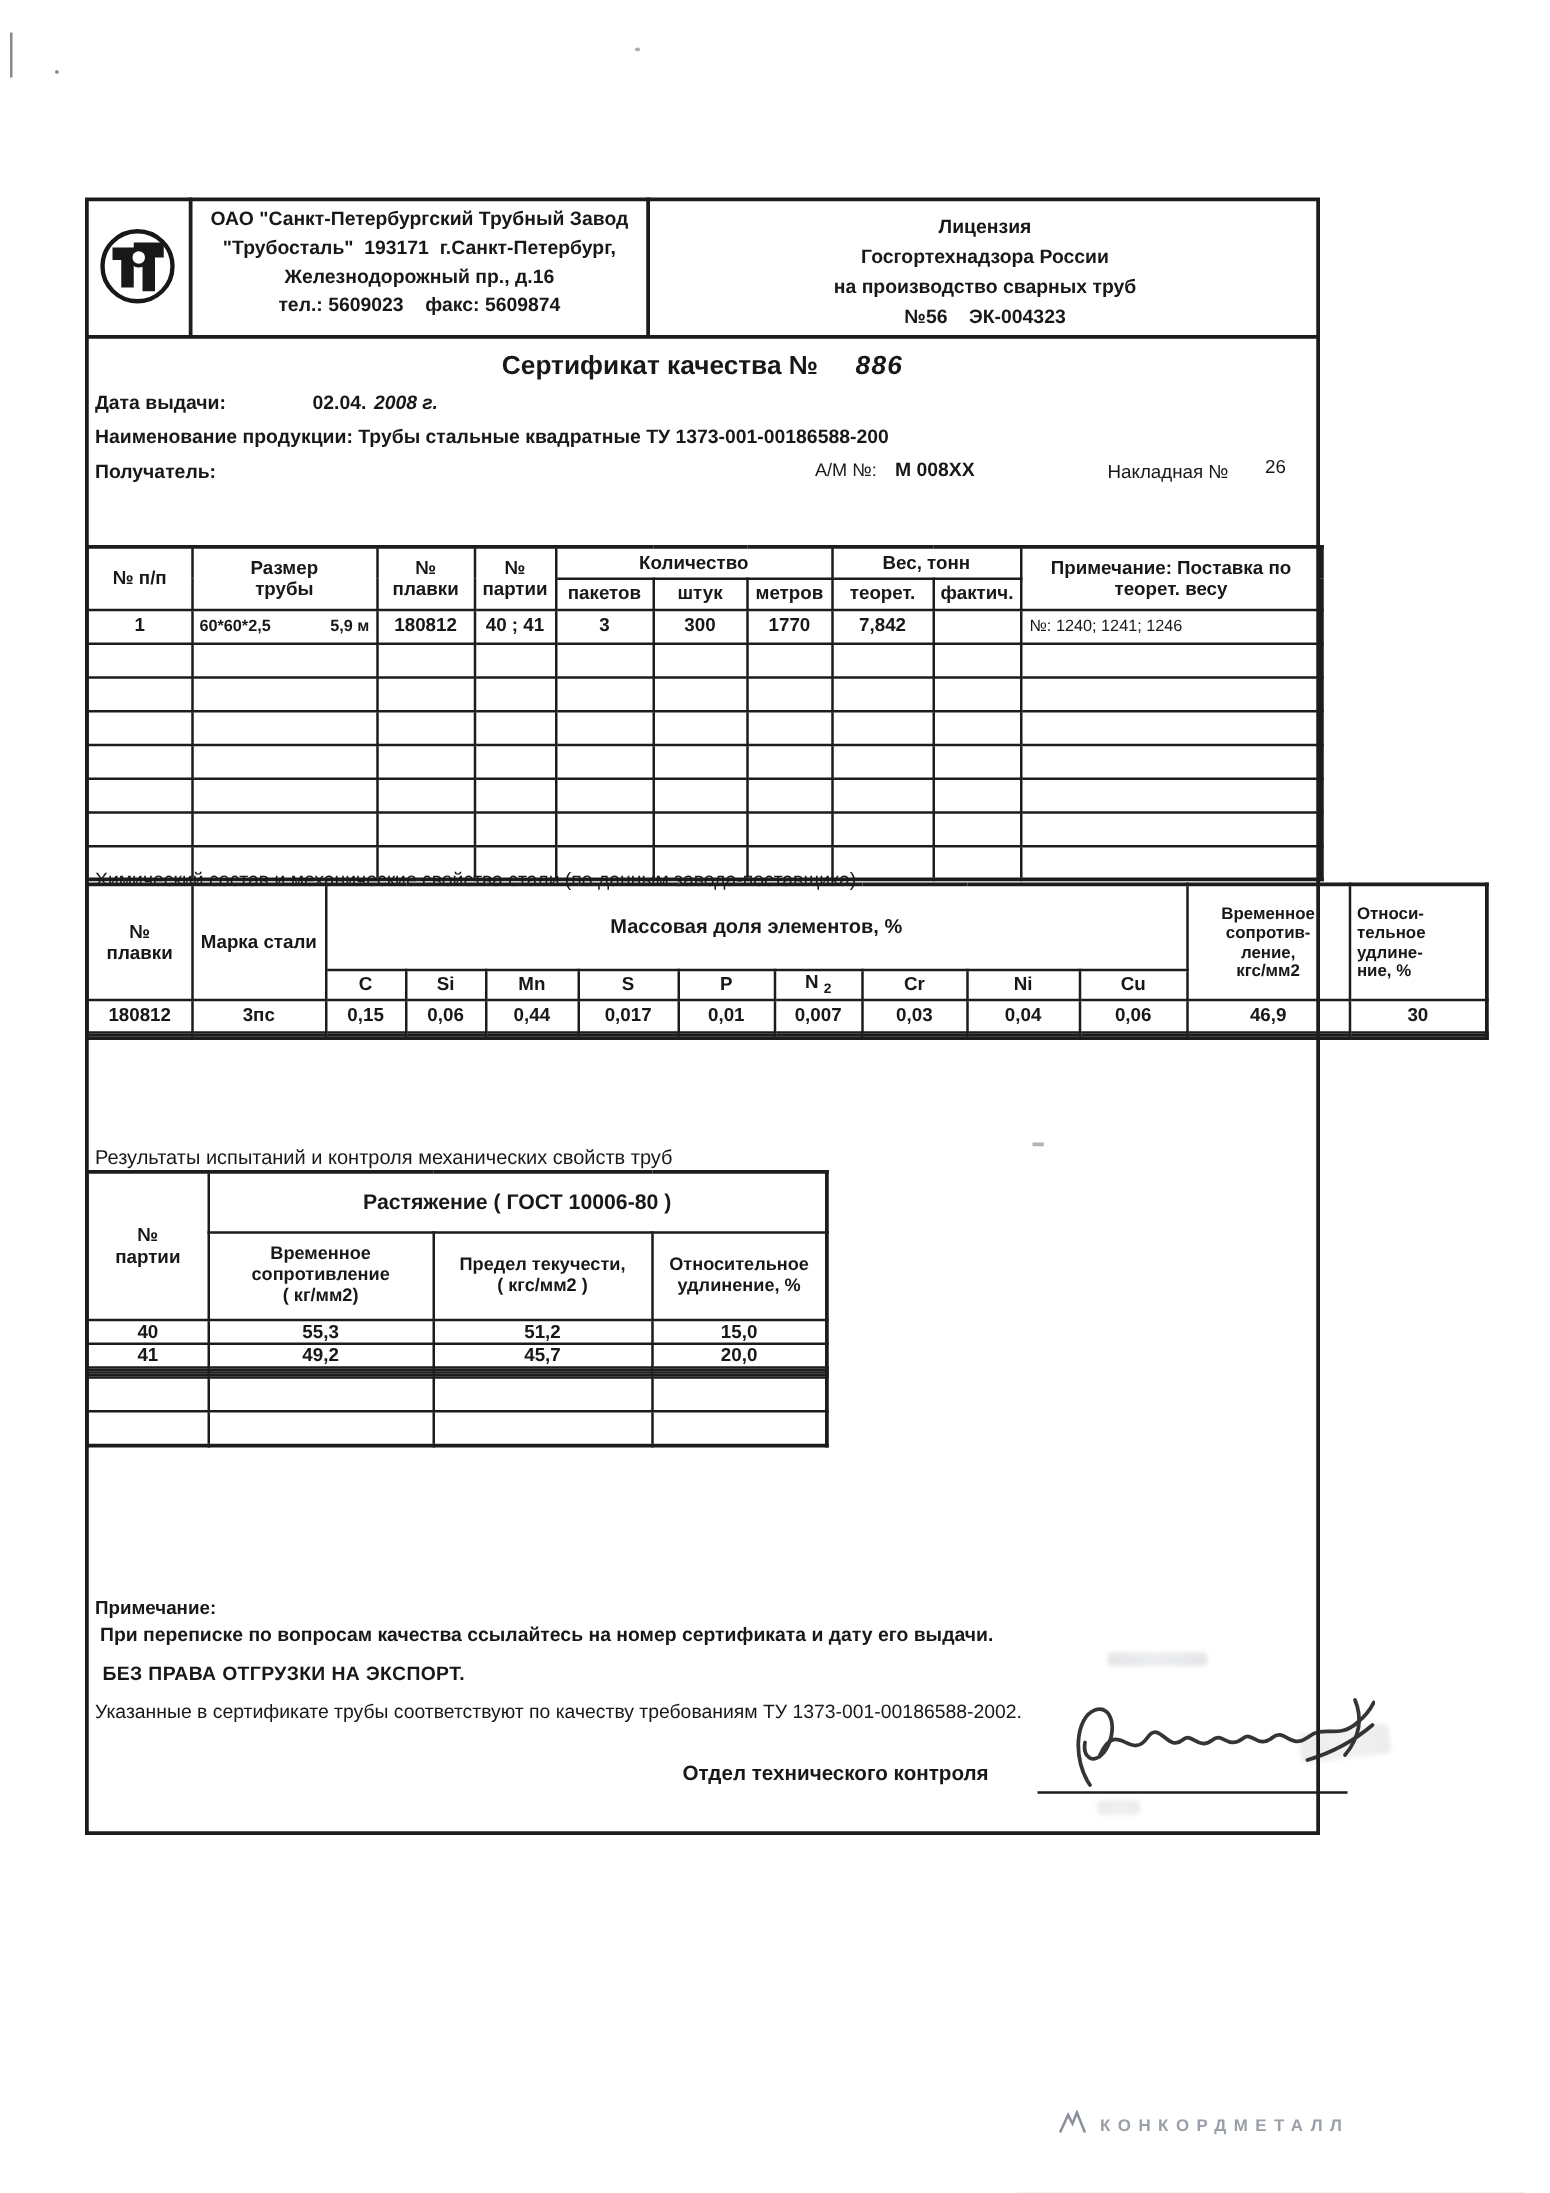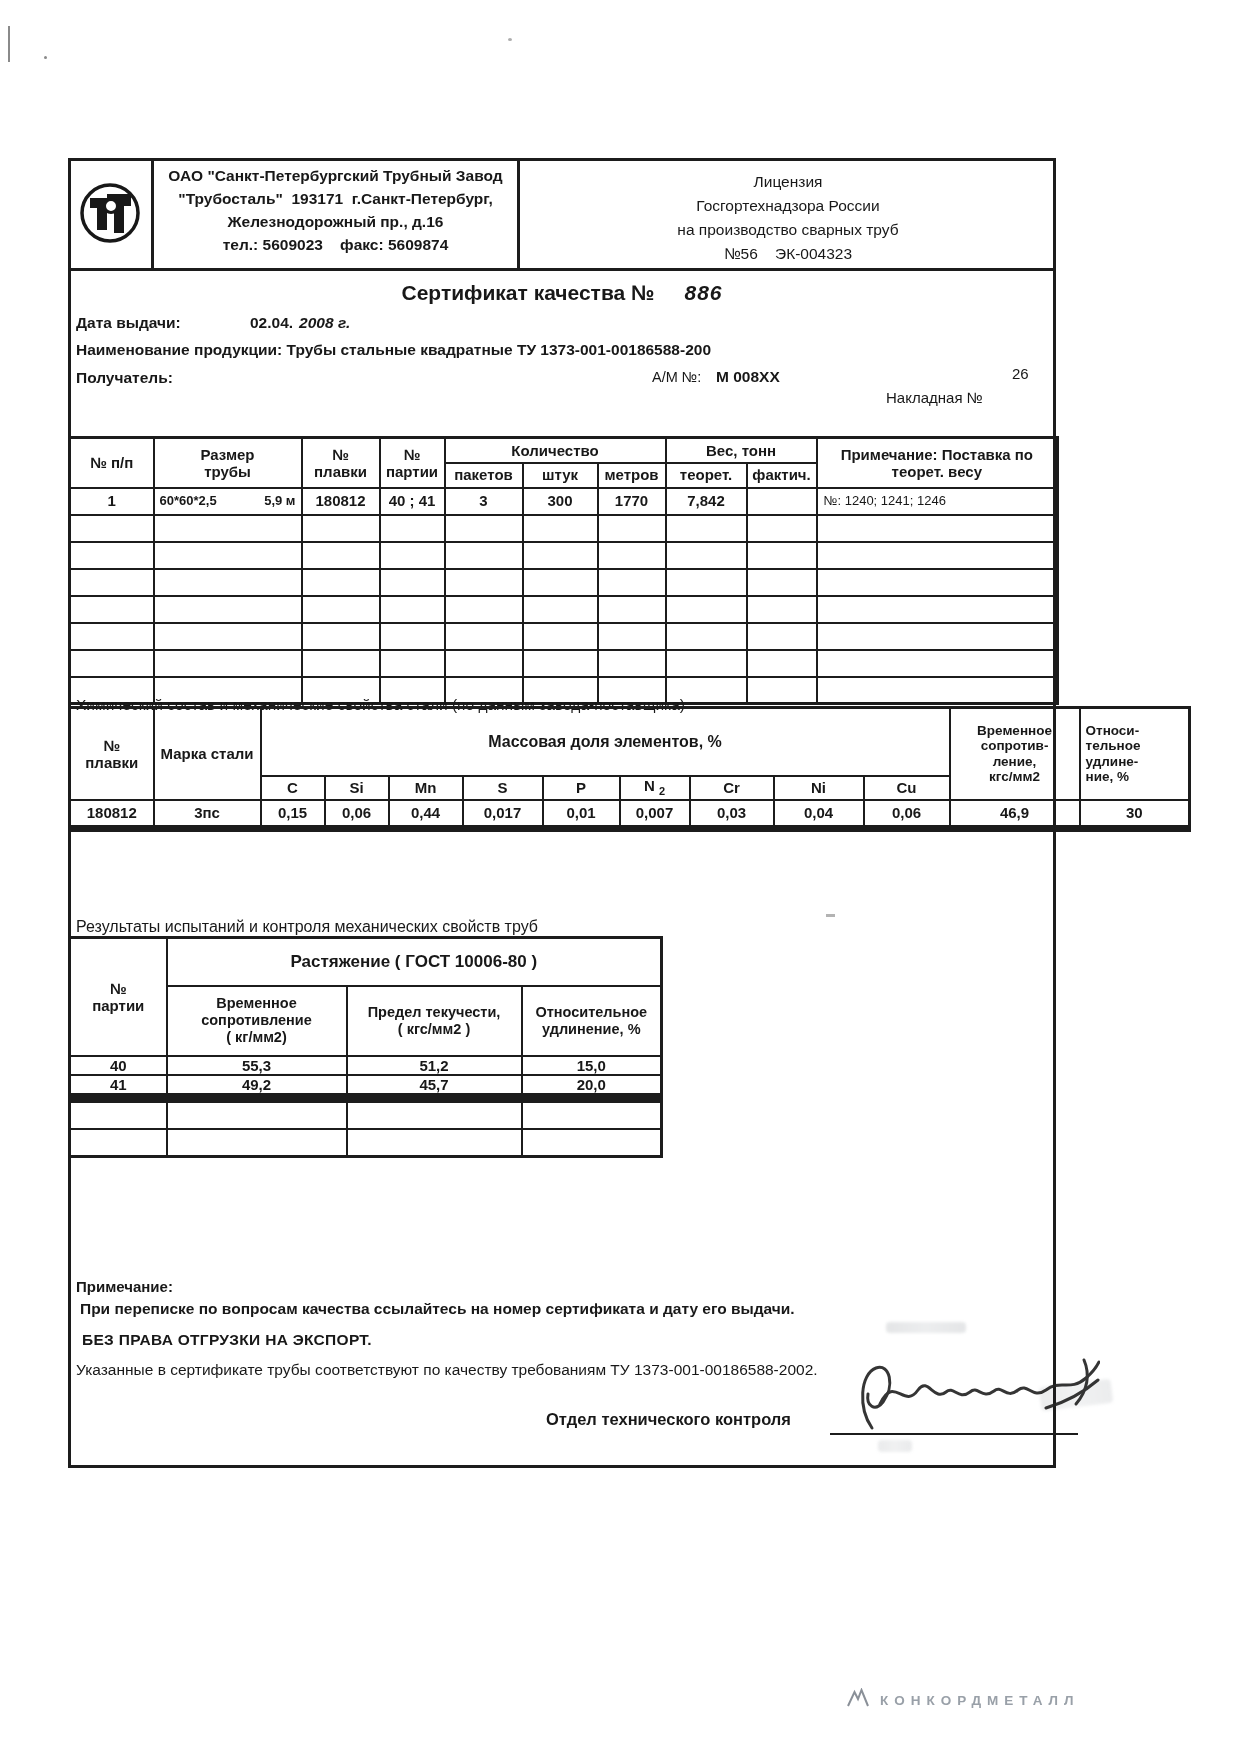--- a/index.html
+++ b/index.html
@@ -8,34 +8,34 @@
   .abs{position:absolute;}
   
   .frame{left:68px;top:158px;width:988px;height:1310px;border:3px solid #1c1c1c;box-sizing:border-box;}
   
   .hdr{left:68px;top:158px;width:988px;height:113px;box-sizing:border-box;display:flex;
        border-bottom:3px solid #1c1c1c;}
   .hdr-logo{width:86px;box-sizing:border-box;border-right:3px solid #1c1c1c;
             display:flex;align-items:center;justify-content:center;}
   .hdr-company{width:366px;box-sizing:border-box;border-right:3px solid #1c1c1c;
                text-align:center;font-weight:700;font-size:15.5px;line-height:1.48;padding-top:7px;}
-  .hdr-license{flex:1;text-align:center;font-weight:400;font-size:15.5px;line-height:1.55;padding-top:12px;}
+  .hdr-license{flex:1;text-align:center;font-weight:700;font-size:15.5px;line-height:1.55;padding-top:12px;}
   .pre{white-space:pre-wrap;}
   
   .title{top:281px;left:68px;width:988px;text-align:center;font-size:21px;font-weight:700;}
   .title .num{font-style:italic;margin-left:30px;letter-spacing:1px;}
   .lbl{font-weight:700;font-size:15.5px;}
   .date-lbl{top:314px;left:76px;}
   .date-val{top:314px;left:250px;font-weight:700;font-size:15.5px;}
   .date-val .yr{font-style:italic;margin-left:6px;}
   .prod{top:341px;left:76px;}
   .recip{top:369px;left:76px;}
   .am-lbl{top:369px;left:652px;font-size:14.5px;font-weight:400;}
   .am-val{top:368px;left:716px;font-weight:700;font-size:15.5px;}
-  .inv-lbl{top:369px;left:886px;font-size:15px;font-weight:400;margin-top:20px;}
+  .inv-lbl{top:369px;left:886px;font-size:15px;font-weight:400;}
   .inv-val{top:365px;left:1012px;font-size:15px;font-weight:400;}
   
   table{border-collapse:collapse;table-layout:fixed;}
   td,th{border:2px solid #1c1c1c;padding:0 3px;text-align:center;font-weight:700;
         font-size:15px;line-height:1.15;overflow:hidden;box-sizing:border-box;}
   .mlh{white-space:pre-line;}
   
   .t-ship{top:404px;left:68px;width:988px;border:3px solid #1c1c1c;margin-top:32px;}
   .t-ship tr{height:27px;}
   .t-ship tr.hrow{height:25px;}

